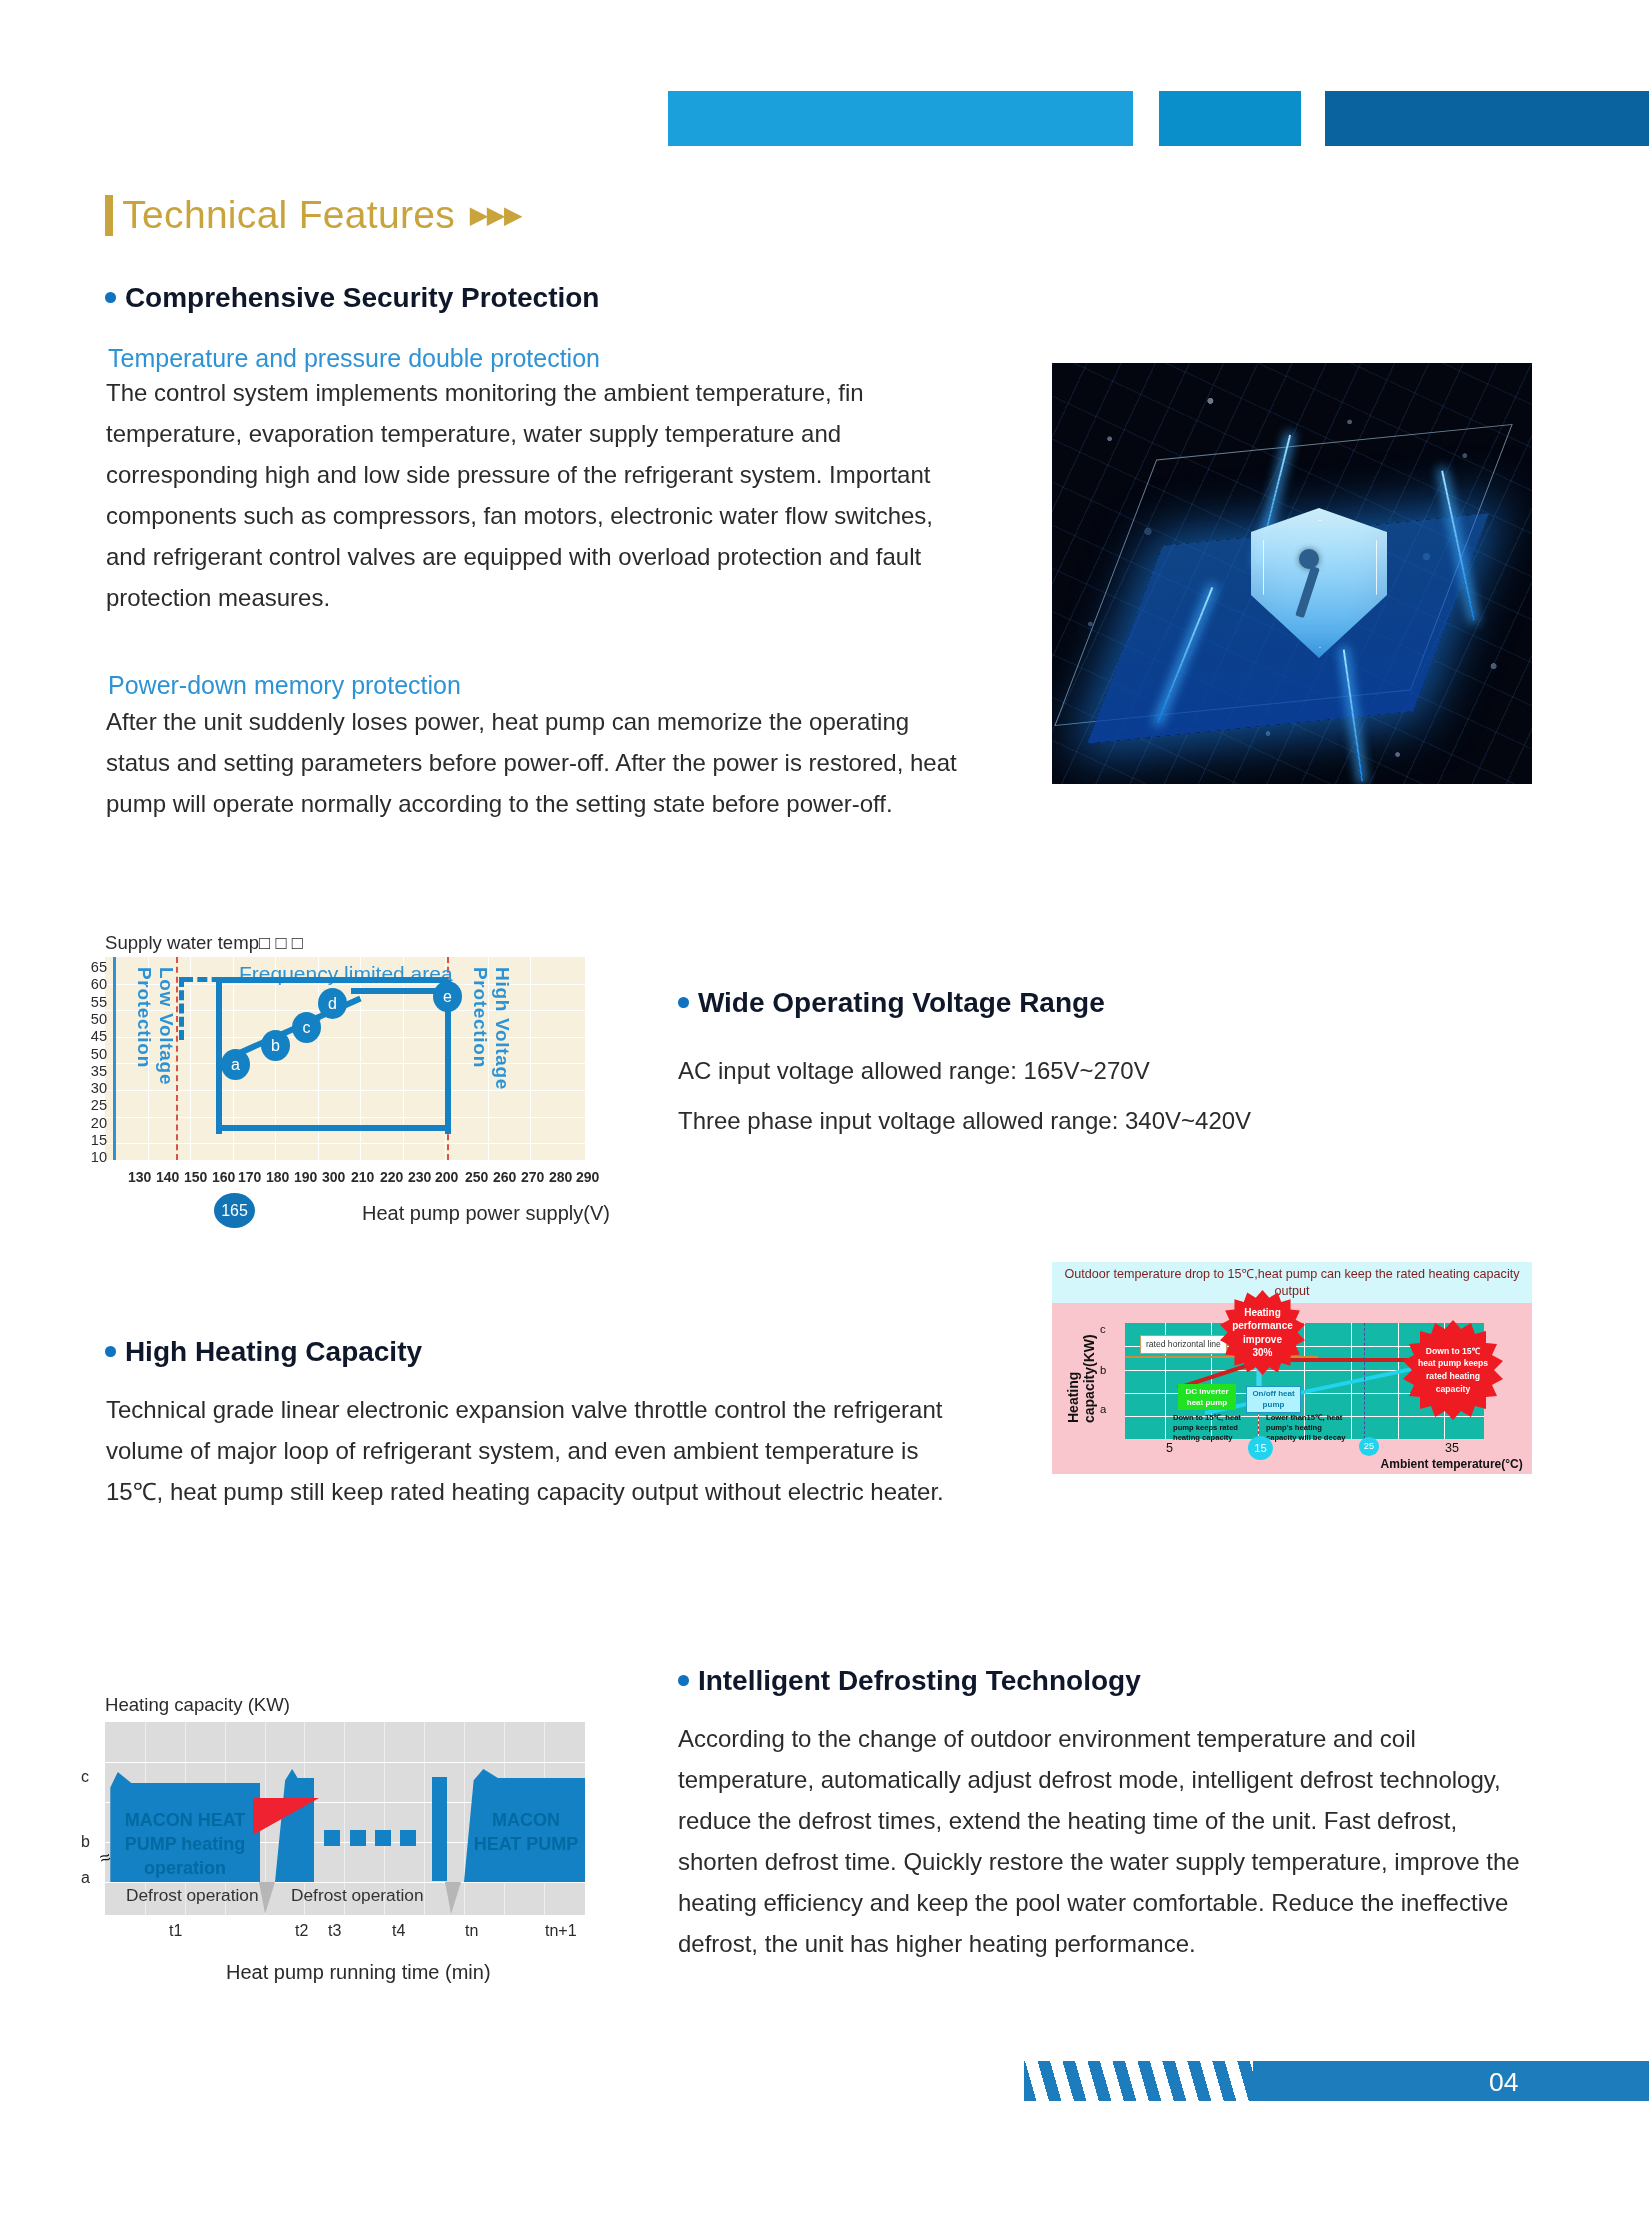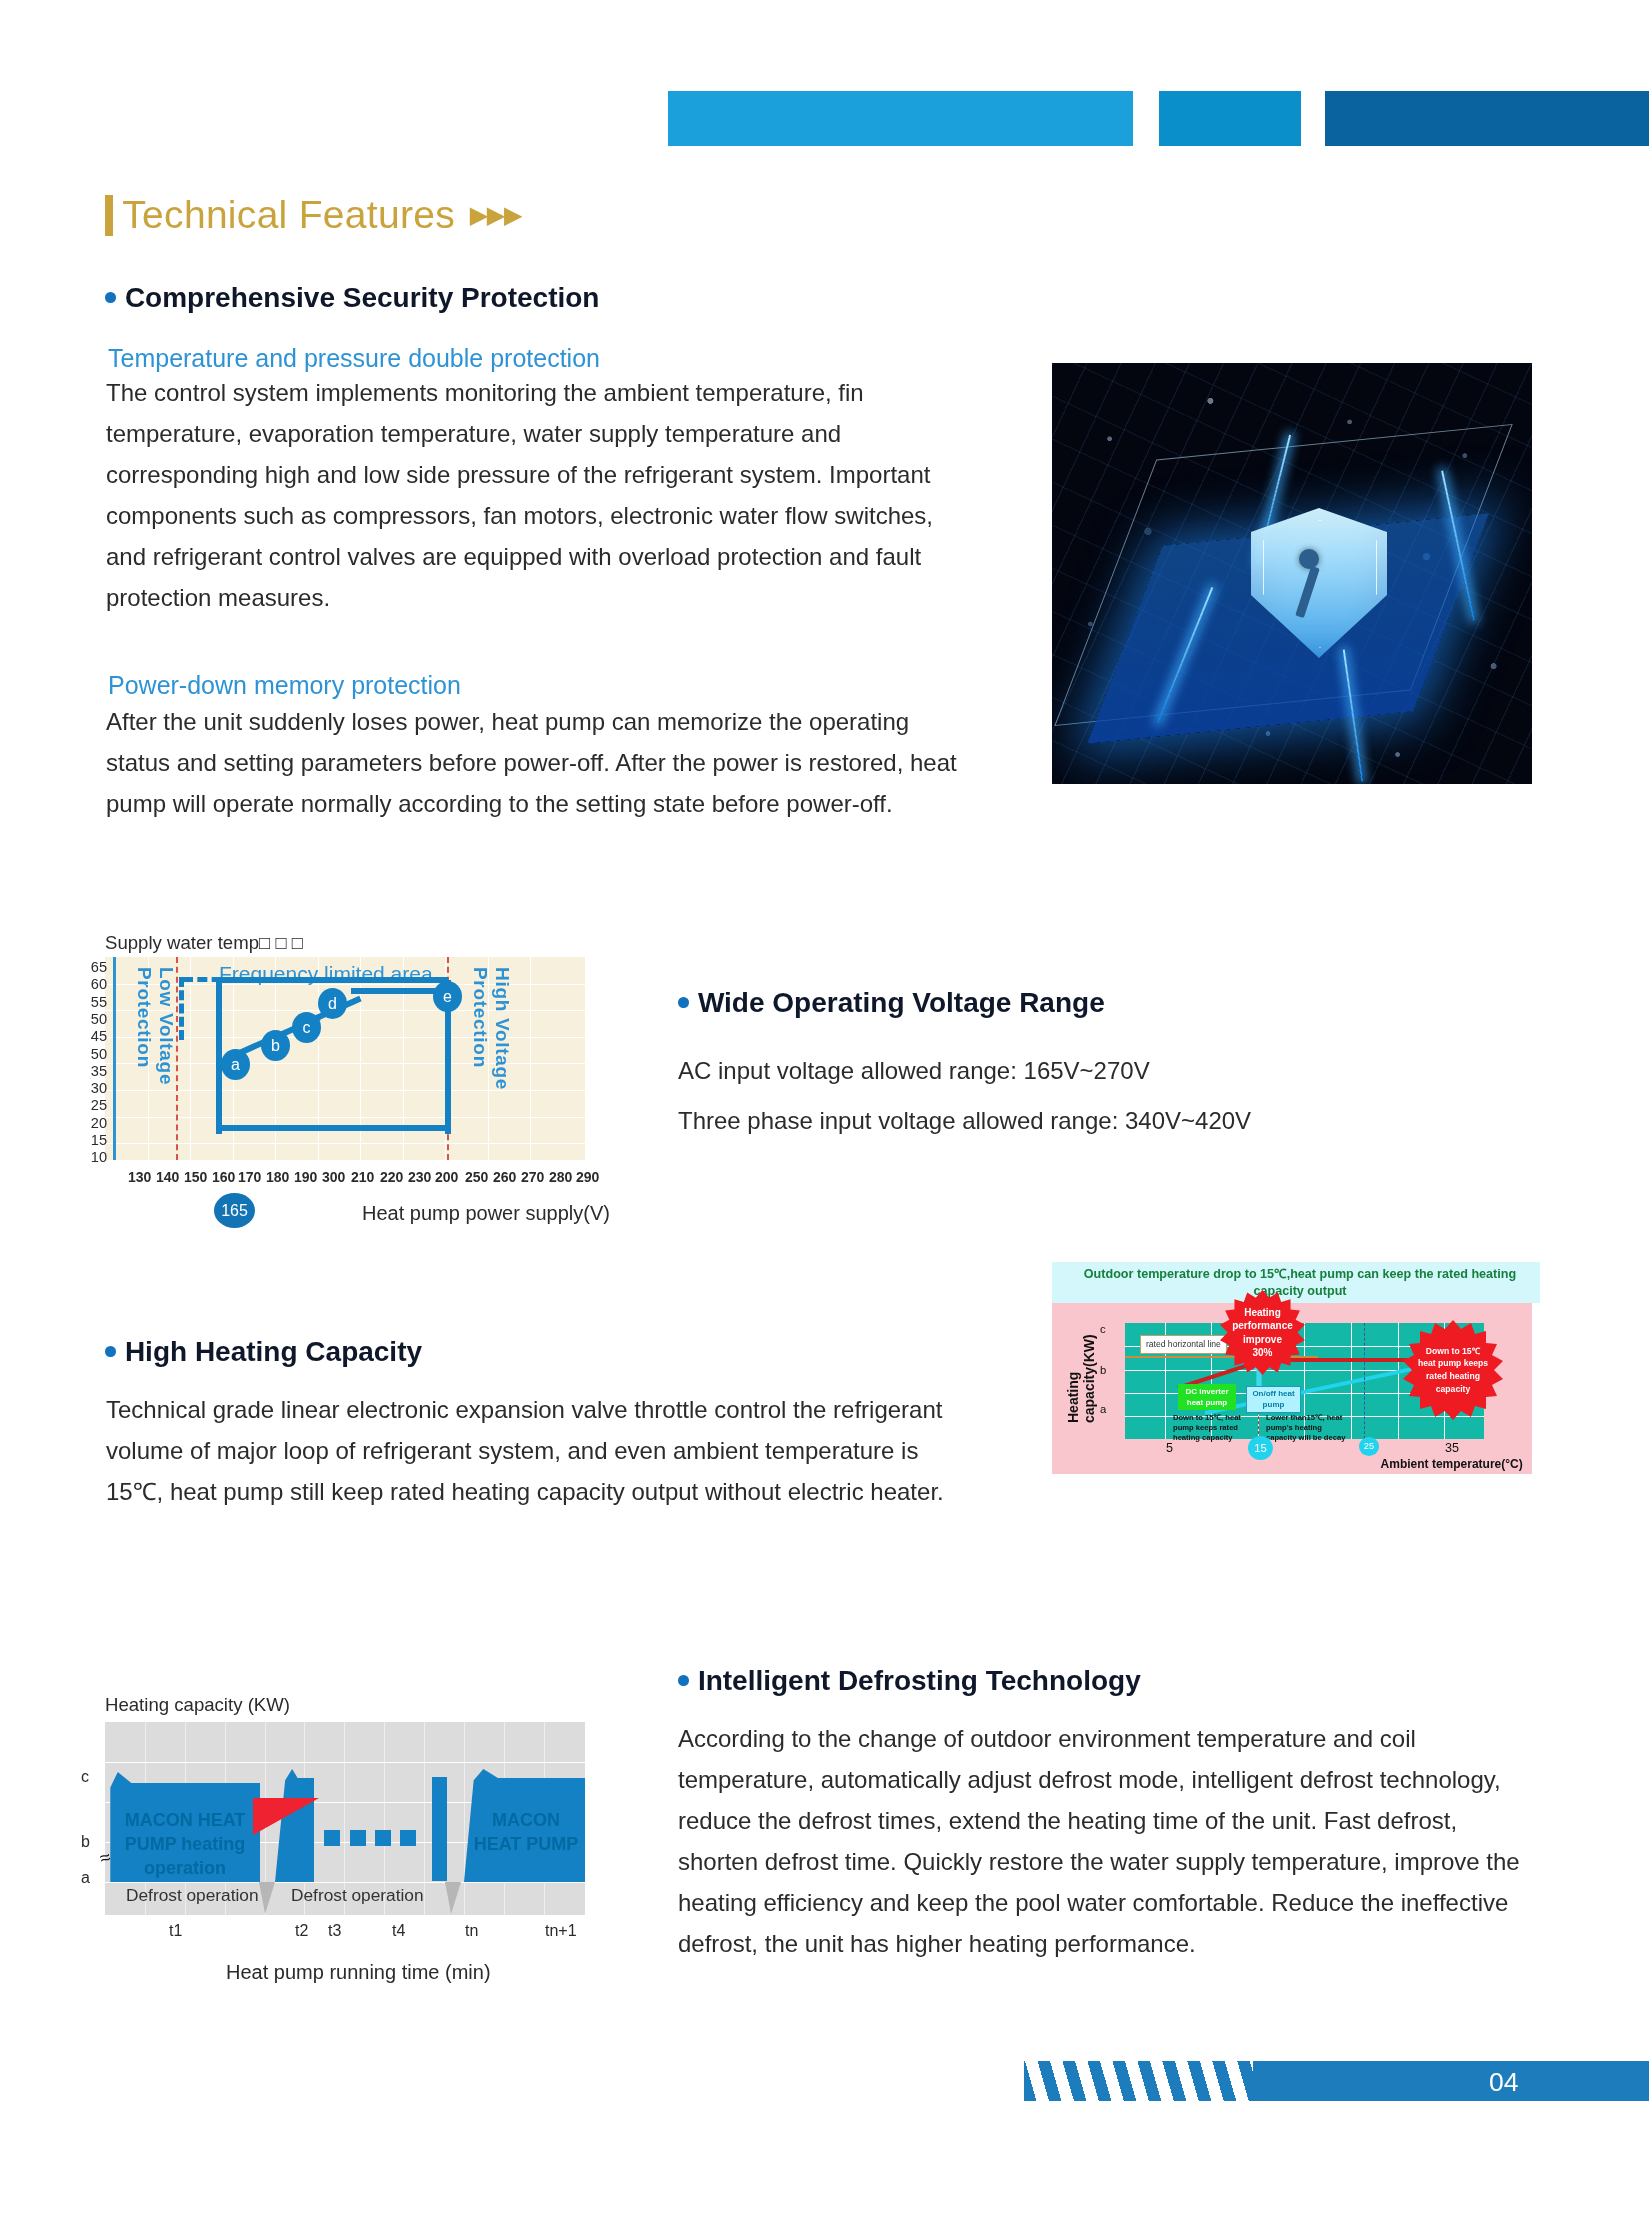--- a/index.html
+++ b/index.html
@@ -78,27 +78,27 @@
   #volt-chart .gl-h{position:absolute;left:0;right:0;height:1.3px;background:#fff;}
   .vaxis{position:absolute;left:113px;top:957px;width:2.7px;height:203px;background:#2e93d5;}
   .ytick{position:absolute;font-size:14.6px;color:#2b2b2b;text-align:right;width:35px;}
   .xtick{position:absolute;font-size:14px;color:#2b2b2b;font-weight:bold;}
   .vline-red{position:absolute;width:0;border-left:2px dashed #d8524c;}
   .vrot{position:absolute;font-size:19px;color:#2e93d5;font-weight:bold;
         writing-mode:vertical-rl;letter-spacing:0.7px;}
   .node{position:absolute;width:29px;height:31px;border-radius:50%;background:#1381c4;
         color:#fff;font-size:16px;display:flex;align-items:center;justify-content:center;}
   .seg{position:absolute;background:#1381c4;height:6px;transform-origin:0 50%;}
-  .freq-lbl{position:absolute;font-size:21px;color:#2e93d5;font-weight:500;}
+  .freq-lbl{position:absolute;font-size:21px;color:#2e93d5;font-weight:500;margin-left:20px;}
 
   
   #heat-chart{left:1052px;top:1262px;width:480px;height:213px;}
   .hc-banner{position:absolute;left:0;top:0;width:480px;height:41px;background:#d4f7fb;
              display:flex;flex-direction:column;align-items:center;justify-content:center;
-             font-size:12.6px;font-weight:bold;color:#15803d;line-height:16.6px;text-align:center;padding-left:8px;}
+             font-size:12.6px;font-weight:normal;color:#7f1d1d;line-height:16.6px;text-align:center;}
   .hc-body{position:absolute;left:0;top:41px;width:480px;height:171px;background:#fac6cd;}
   .hc-plot{position:absolute;left:73px;top:20px;width:359px;height:116px;background:#14b8a6;}
   .hc-grid-v{position:absolute;top:0;bottom:0;width:1.3px;background:#fff;}
   .hc-grid-h{position:absolute;left:0;right:0;height:1.3px;background:#fff;}
   .hc-ylabel{position:absolute;writing-mode:vertical-rl;transform:rotate(180deg);
              font-size:14px;font-weight:bold;color:#111;}
   .burst{position:absolute;color:#fff;text-align:center;font-weight:bold;
          background:#ef1b23;display:flex;flex-direction:column;align-items:center;
          justify-content:center;
          clip-path:polygon(50% 0%,58% 9%,68% 3%,72% 14%,83% 11%,83% 23%,94% 24%,89% 35%,

